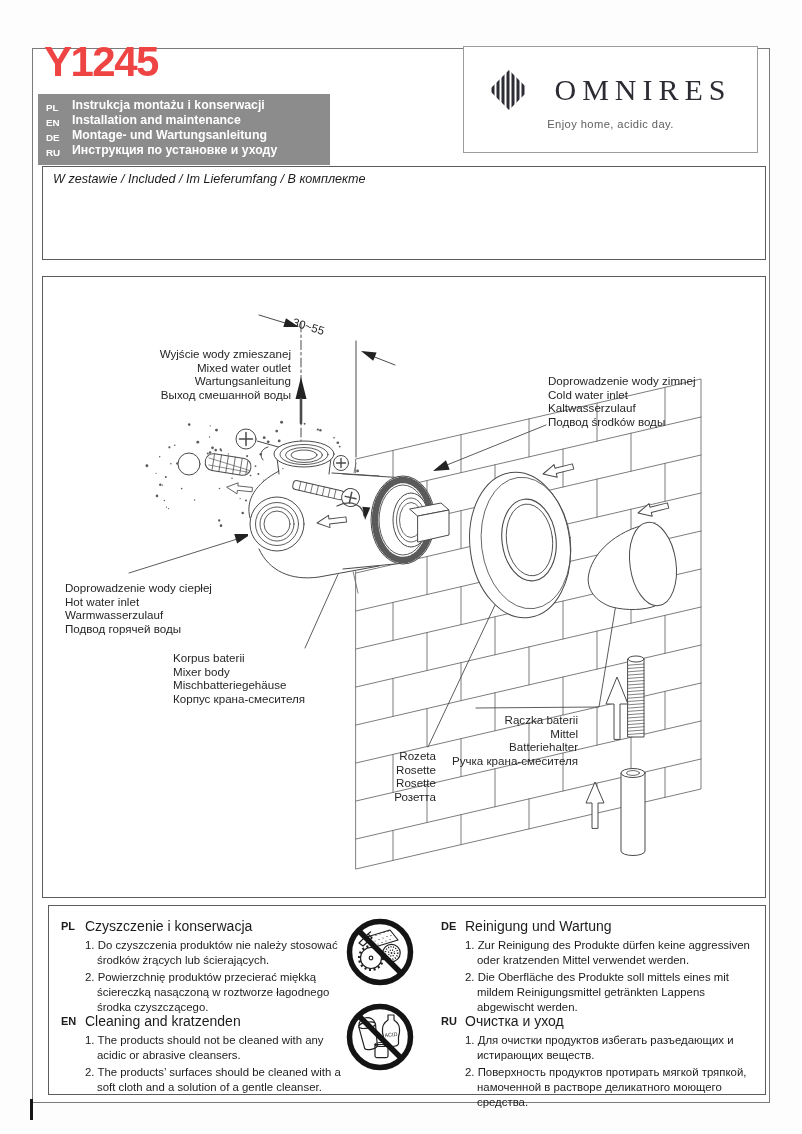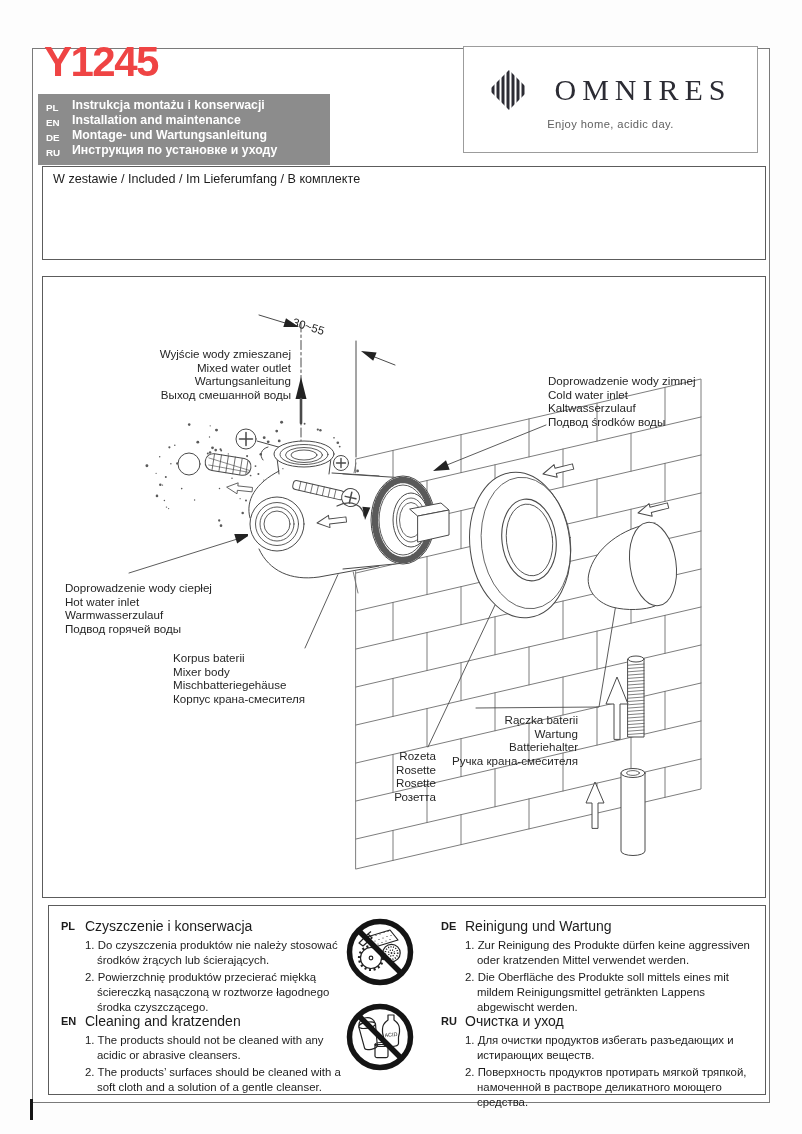--- a/index.html
+++ b/index.html
@@ -12,21 +12,21 @@
   #lang-box{position:absolute;left:38px;top:94px;width:292px;background:#8c8c8c;padding:5px 8px 6px 8px;box-sizing:border-box;}
   .lang-row{display:flex;color:#fff;font-weight:bold;line-height:13.6px;}
   .lang-code{width:26px;font-size:9.8px;padding-top:1.5px;}
   .lang-label{font-size:12.3px;}
   #logo-box{position:absolute;left:463px;top:46px;width:293px;height:105px;border:1px solid #9c9c9c;background:#fff;
     display:flex;flex-direction:column;align-items:center;justify-content:center;}
   #logo-row{display:flex;align-items:center;gap:25px;}
   #brand{font-family:"Liberation Serif",serif;font-size:30px;letter-spacing:6px;color:#2c2c34;}
   #tagline{margin-top:8px;font-size:11.2px;color:#606060;letter-spacing:0.4px;}
   .frame{position:absolute;border:1px solid #5c5c5c;background:#fff;}
-  #included-box{left:42px;top:166px;width:722px;height:92px;}
+  #included-box{left:42px;top:166px;width:722px;height:92px;font-style:italic;}
   #included-title{position:absolute;left:10px;top:5px;font-size:12.6px;}
   #diagram-box{left:42px;top:276px;width:722px;height:620px;}
   .lbl{position:absolute;font-size:11.6px;line-height:1.18;white-space:nowrap;color:#262626;}
   .lbl.r{text-align:right;}
   #dim-label{position:absolute;left:252px;top:38px;font-size:11.6px;color:#262626;transform:rotate(17deg);transform-origin:left top;}
   #maint-box{left:48px;top:905px;width:716px;height:188px;}
   .m-sec{position:absolute;font-size:11.4px;line-height:1.3;}
   .m-head{display:flex;margin-bottom:3px;}
   .m-code{font-weight:bold;font-size:11px;width:24px;padding-top:1.5px;}
   .m-title{font-size:14px;}
@@ -404,21 +404,21 @@
     <div>Подвод горячей воды</div>
   </div>
   <div class="lbl" style="left:130px;top:374px;">
     <div>Korpus baterii</div>
     <div>Mixer body</div>
     <div>Mischbatteriegehäuse</div>
     <div>Корпус крана-смесителя</div>
   </div>
   <div class="lbl r" style="right:187px;top:436px;">
     <div>Rączka baterii</div>
-    <div>Wartung</div>
+    <div>Mittel</div>
     <div>Batteriehalter</div>
     <div>Ручка крана-смесителя</div>
   </div>
   <div class="lbl r" style="right:329px;top:472px;">
     <div>Rozeta</div>
     <div>Rosette</div>
     <div>Rosette</div>
     <div>Розетта</div>
   </div>
 </div>

